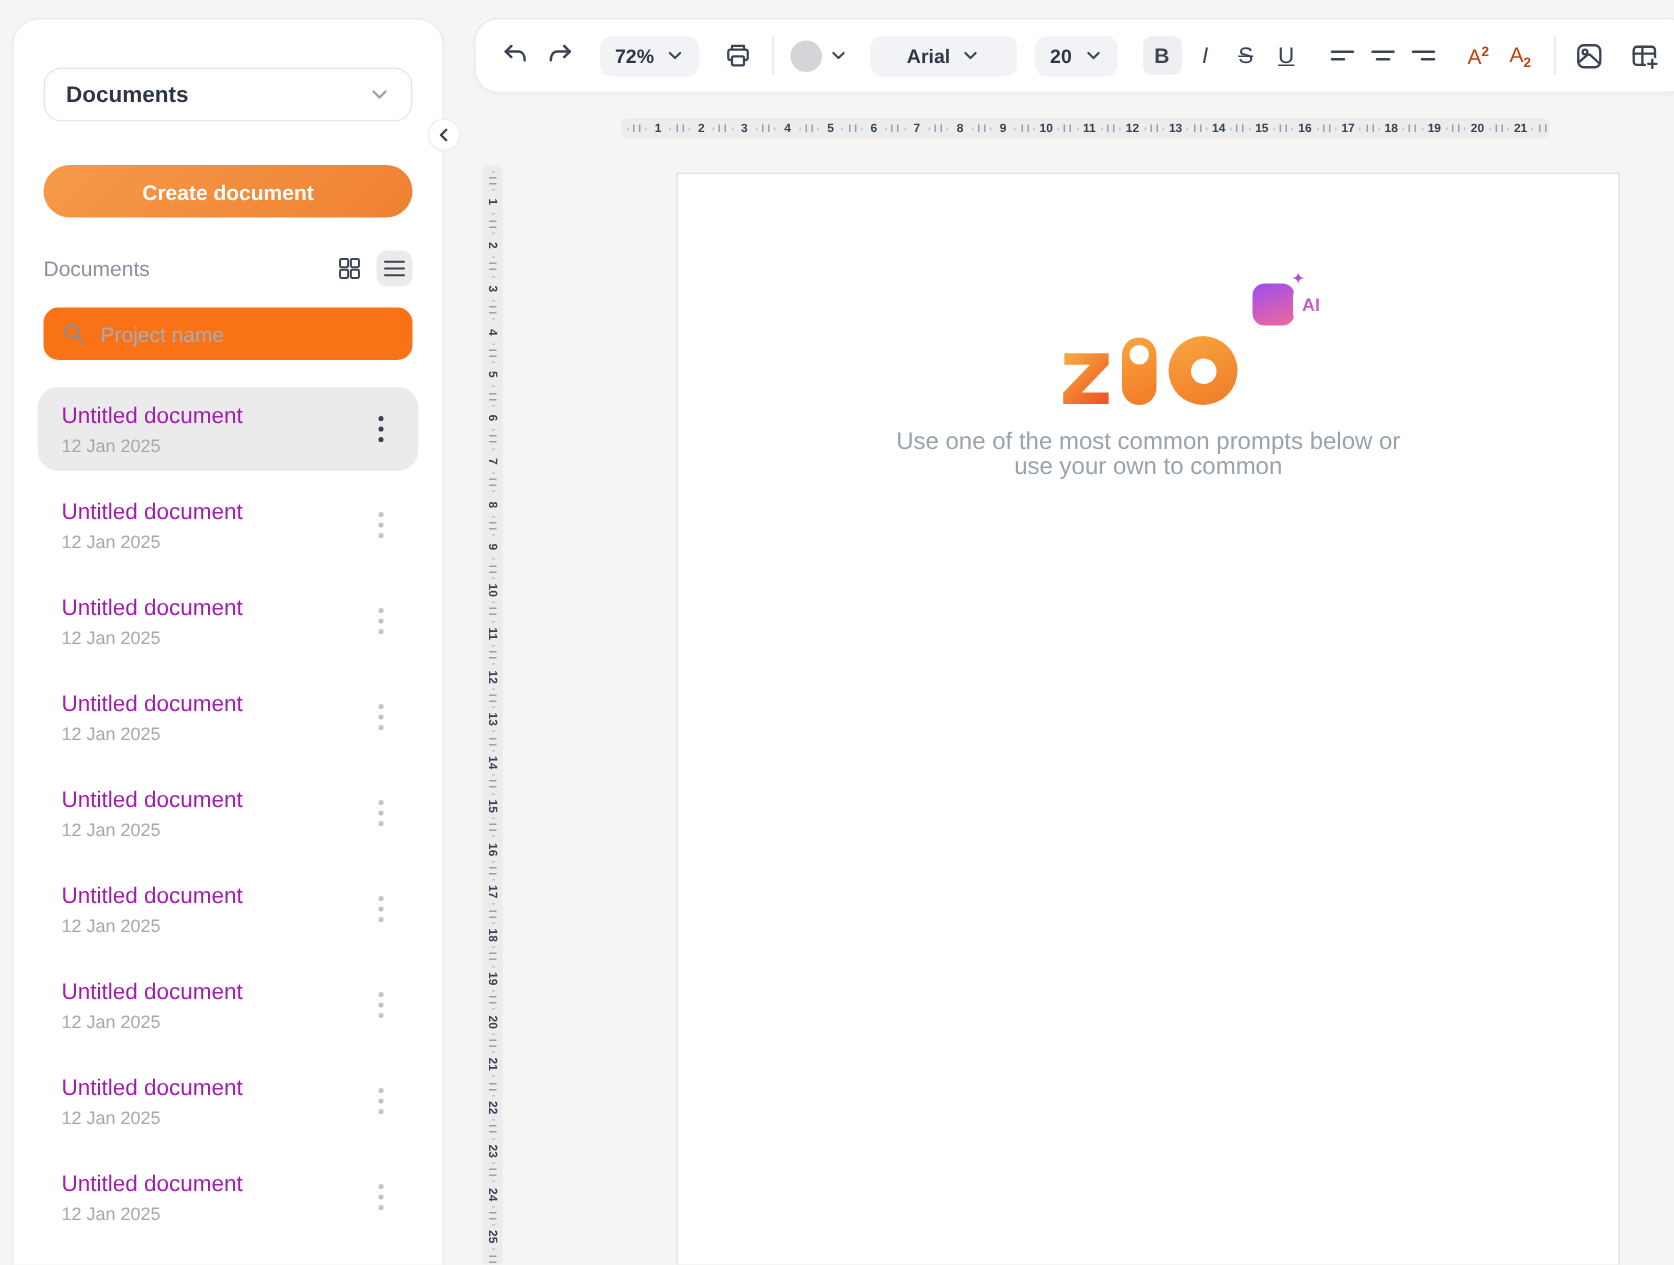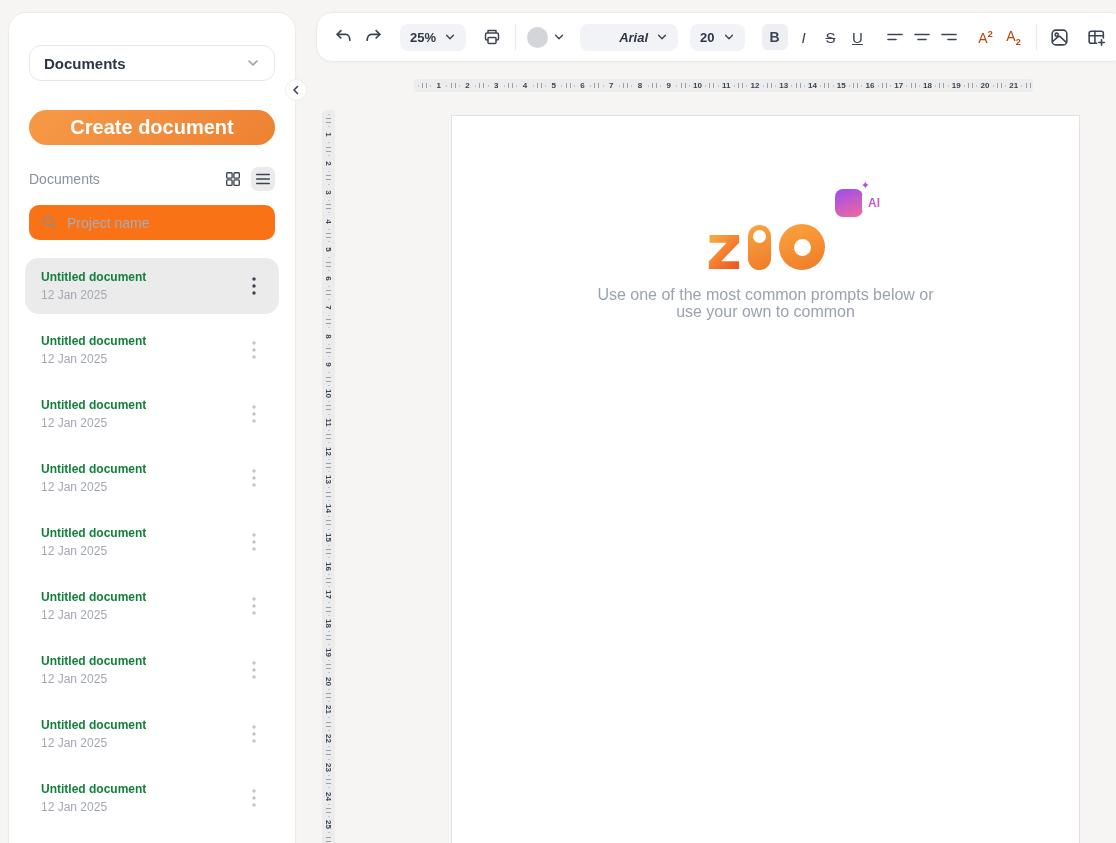--- a/index.html
+++ b/index.html
@@ -25,21 +25,21 @@
     height:36px; border:1px solid #e7e7e9; border-radius:12px;
     display:flex; align-items:center; justify-content:space-between;
     padding:0 14px; cursor:pointer; background:#fff;
   }
   .dropdown .dd-label { font-size:15px; font-weight:bold; color:#2e3646; }
   .create-btn {
     margin-top:29px; width:100%; height:35px; border:none;
     border-radius:18px; cursor:pointer;
     background:linear-gradient(180deg,#f headline) ;
     background:linear-gradient(135deg,#f69a48,#ee8132);
-    color:#fff; font-size:20px; font-weight:bold;
+    color:#fff; font-size:14px; font-weight:bold;
     font-family:"Liberation Sans", sans-serif;
     display:block;
   }
   .list-header {
     margin-top:22px; display:flex; align-items:center; justify-content:space-between;
   }
   .list-header .lh-title { font-size:14px; color:#8b90a0; }
   .view-toggles { display:flex; align-items:center; gap:6px; }
   .view-btn {
     width:24px; height:24px; border:none; background:transparent; border-radius:7px;
@@ -55,21 +55,21 @@
     font-size:14px; color:#2e3646; font-family:"Liberation Sans", sans-serif;
   }
   .searchbox input::placeholder { color:#a7acb9; }
   .doc-list { margin-top:18px; display:flex; flex-direction:column; gap:8px; }
   .doc-item {
     display:flex; align-items:center; justify-content:space-between;
     height:56px; border-radius:14px; padding:8px 14px 8px 16px;
     margin:0 -4px; cursor:pointer;
   }
   .doc-item.selected { background:#ebebeb; }
-  .doc-title { font-size:12px; font-weight:bold; color:#15803d; }
+  .doc-title { font-size:15px; font-weight:normal; color:#a21caf; }
   .doc-date { font-size:12px; color:#a3a8b3; margin-top:4px; }
   .kebab {
     width:22px; height:26px; border:none; background:transparent; cursor:pointer;
     display:flex; align-items:center; justify-content:center;
   }
   .collapse-btn {
     position:absolute; left:285px; top:79px; width:22px; height:22px;
     border-radius:50%; background:#fff; border:1px solid #efeeec;
     display:flex; align-items:center; justify-content:center; cursor:pointer;
     z-index:5;
@@ -366,21 +366,21 @@
       </svg>
   </button>
   <button class="tb-icon-btn" style="margin-right:14px;">
     <svg width="21" height="21" viewBox="0 0 20 20" fill="none" stroke="#3c4454" stroke-width="1.6" stroke-linecap="round" stroke-linejoin="round">
         <path d="M12.5 3.5 L16 7 l-3.5 3.5"></path>
         <path d="M16 7 h-8 c-2.6 0 -4 2.6 -4 5.5"></path>
       </svg>
   </button>
 
   <div class="chip" style="margin-right:13px;">
-    <span>25%</span>
+    <span>72%</span>
     <span>
         <svg width="12" height="12" viewBox="0 0 14 14" fill="none" stroke="#3c4454" stroke-width="1.6" stroke-linecap="round" stroke-linejoin="round">
           <path d="M3 5 l4 4 4 -4"></path>
         </svg>
       </span>
   </div>
 
   <button class="tb-icon-btn" style="margin-right:10px;">
     <svg width="20" height="20" viewBox="0 0 20 20" fill="none" stroke="#3c4454" stroke-width="1.5" stroke-linejoin="round">
         <path d="M6 6 V3.5 h8 V6"></path>
@@ -393,21 +393,21 @@
 
   <div style="display:flex;align-items:center;gap:5px;margin-right:15px;cursor:pointer;flex:none;">
     <span class="color-swatch"></span>
     <span>
         <svg width="12" height="12" viewBox="0 0 14 14" fill="none" stroke="#3c4454" stroke-width="1.6" stroke-linecap="round" stroke-linejoin="round">
           <path d="M3 5 l4 4 4 -4"></path>
         </svg>
       </span>
   </div>
 
-  <div class="chip" style="width:98px;justify-content:flex-end;margin-right:12px;font-style:italic;">
+  <div class="chip" style="width:98px;justify-content:center;margin-right:12px;">
     <span>Arial</span>
     <span>
         <svg width="12" height="12" viewBox="0 0 14 14" fill="none" stroke="#3c4454" stroke-width="1.6" stroke-linecap="round" stroke-linejoin="round">
           <path d="M3 5 l4 4 4 -4"></path>
         </svg>
       </span>
   </div>
 
   <div class="chip" style="margin-right:17px;">
     <span>20</span>

